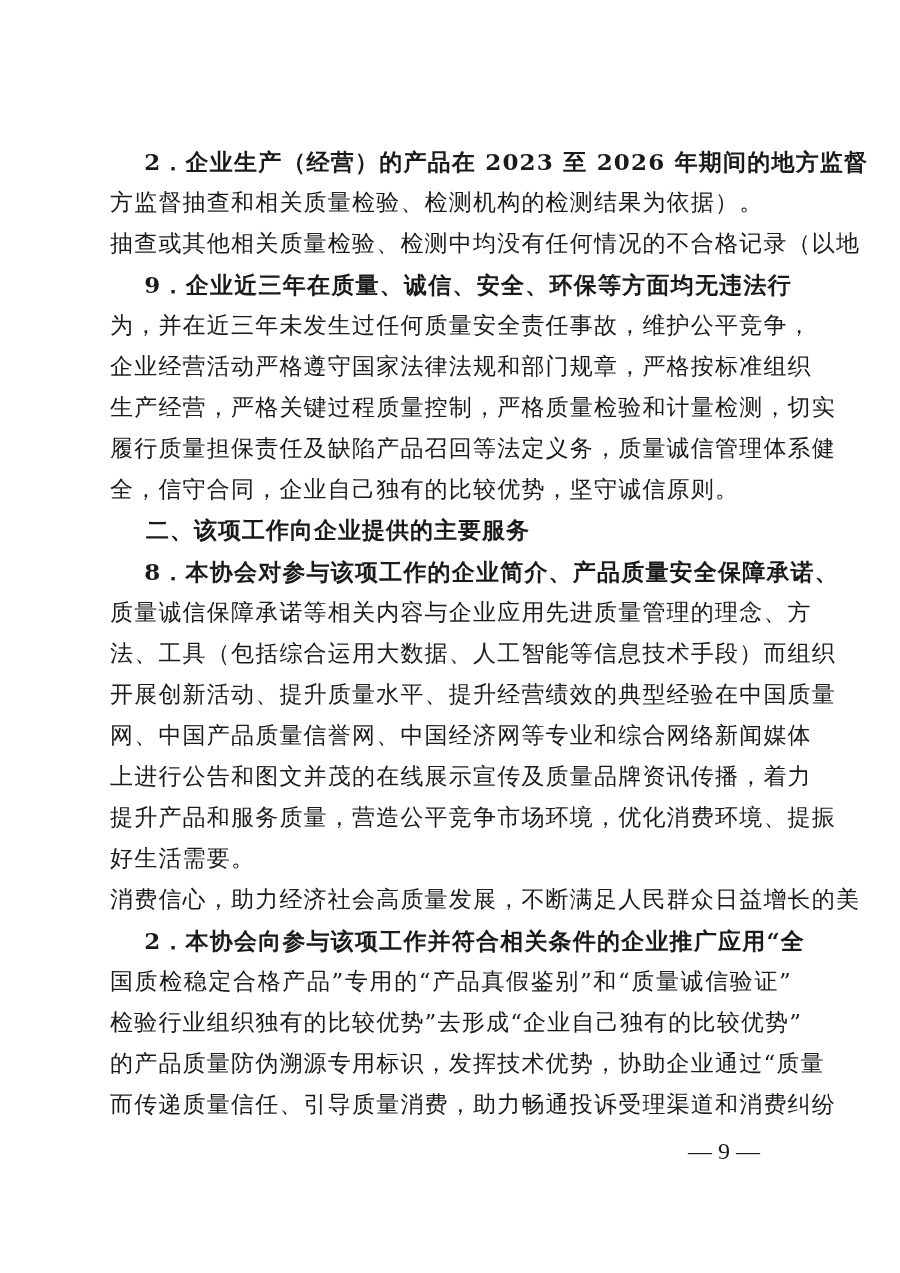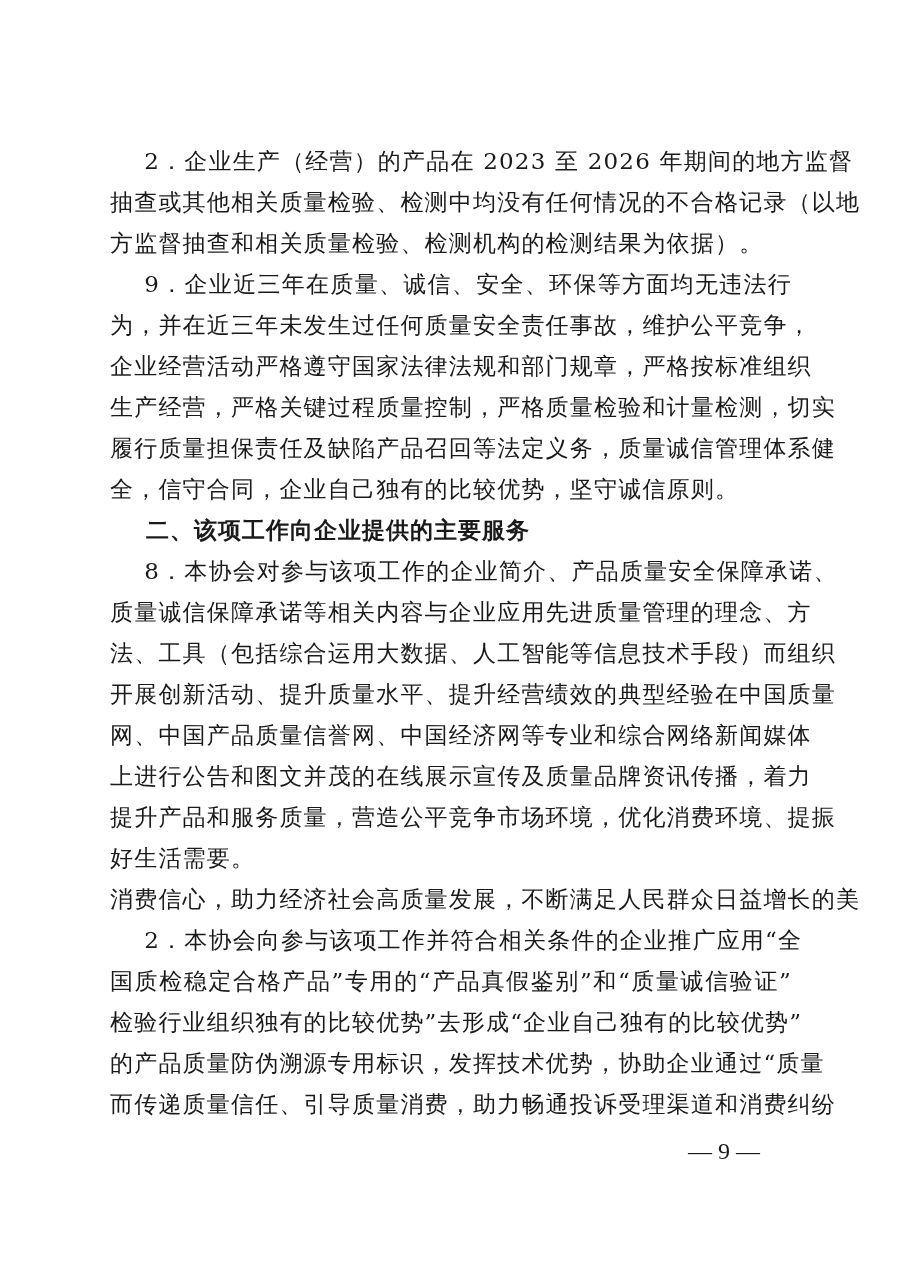--- a/index.html
+++ b/index.html
@@ -24,20 +24,21 @@
     .line {
       height: 41px;
       line-height: 41px;
       font-size: 23px;
       white-space: nowrap;
       letter-spacing: 1.2px;
       overflow: visible;
     }
     .line.indent {
       padding-left: 10px;
+      font-weight: bold;
     }
     .line.heading {
       font-family: "DejaVu Sans", "Liberation Sans", sans-serif;
       font-weight: bold;
       padding-left: 36px;
       letter-spacing: 1px;
     }
     .justify {
       text-align: justify;
       text-align-last: justify;
@@ -52,22 +53,22 @@
       white-space: nowrap;
     }
   </style>
 </head>
 <body>
 
 <div class="page">
 
   <div>
     <div class="line indent justify">　2．企业生产（经营）的产品在 2023 至 2026 年期间的地方监督</div>
+    <div class="line">方监督抽查和相关质量检验、检测机构的检测结果为依据）。</div>
     <div class="line justify">抽查或其他相关质量检验、检测中均没有任何情况的不合格记录（以地</div>
-    <div class="line">方监督抽查和相关质量检验、检测机构的检测结果为依据）。</div>
   </div>
 
   <div>
     <div class="line indent justify">　9．企业近三年在质量、诚信、安全、环保等方面均无违法行</div>
     <div class="line justify">为，并在近三年未发生过任何质量安全责任事故，维护公平竞争，</div>
     <div class="line justify">企业经营活动严格遵守国家法律法规和部门规章，严格按标准组织</div>
     <div class="line justify">生产经营，严格关键过程质量控制，严格质量检验和计量检测，切实</div>
     <div class="line justify">履行质量担保责任及缺陷产品召回等法定义务，质量诚信管理体系健</div>
     <div class="line">全，信守合同，企业自己独有的比较优势，坚守诚信原则。</div>
   </div>

